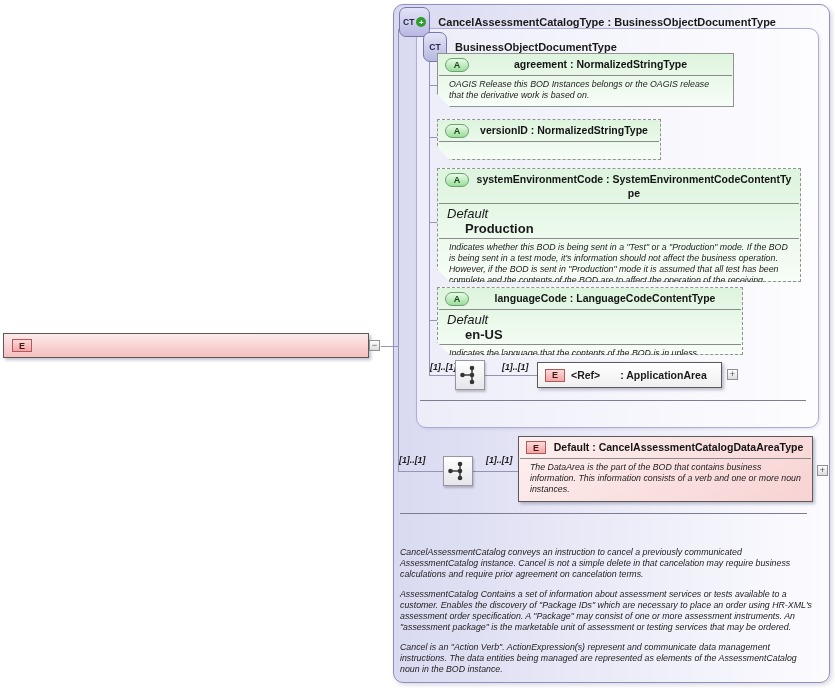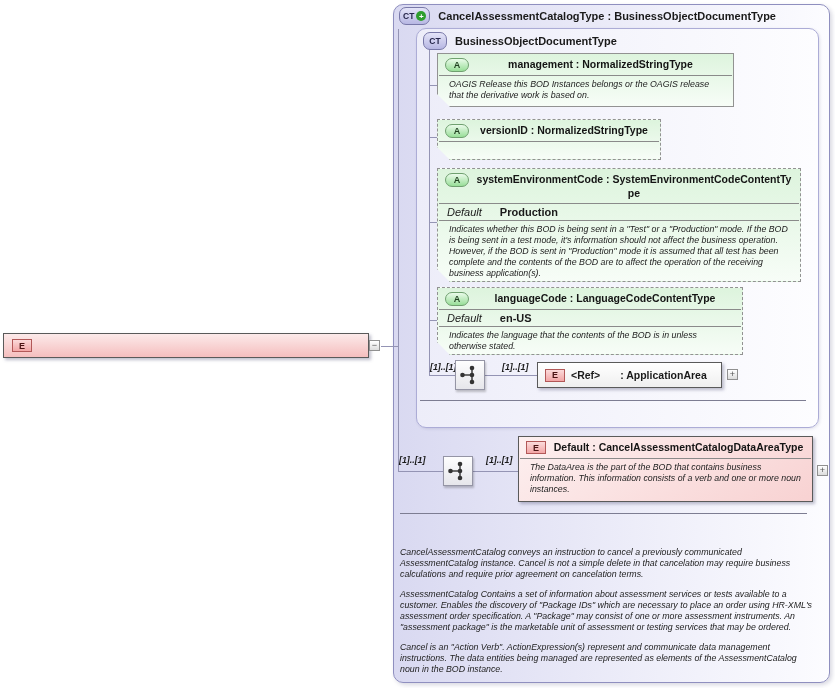--- a/index.html
+++ b/index.html
@@ -21,21 +21,21 @@
   }
   #inner {
     left: 416px; top: 28px; width: 403px; height: 400px;
     background: linear-gradient(90deg, #EDEDF9 0%, #FDFDFF 100%);
     border: 1px solid #ACACD6; box-shadow: 1px 1px 3px rgba(40,40,90,.12);
   }
   .hdr { position: absolute; display: flex; align-items: center; gap: 8px;
          font-weight: bold; font-size: 11px; white-space: nowrap; }
   
   .ct-icon { display: inline-flex; align-items: center; justify-content: center;
-    min-width: 24px; height: 18px; padding: 0 3px; border-radius: 7px;
+    min-width: 24px; height: 30px; padding: 0 3px; border-radius: 7px;
     background: linear-gradient(#E4E4F8, #B7B7E3); border: 1px solid #7878A8;
     color: #26264a; font-size: 8.5px; font-weight: bold; flex: none; }
   .plus-badge { display: inline-flex; align-items: center; justify-content: center;
     width: 10px; height: 10px; border-radius: 50%; background: #2E9E2E;
     color: #fff; font-size: 8px; font-weight: bold; margin-left: 2px; }
   .a-icon { display: inline-flex; align-items: center; justify-content: center;
     width: 24px; height: 14px; border-radius: 7px;
     background: linear-gradient(#EAFBEA, #98DE98); border: 1px solid #6FA06F;
     color: #1f3f1f; font-size: 9px; font-weight: bold; flex: none; }
   .e-icon { display: inline-flex; align-items: center; justify-content: center;
@@ -44,21 +44,21 @@
   
   .attr { position: absolute;
     background: linear-gradient(#DDF4DD, #F7FDF7);
     border: 1px solid #929292;
     clip-path: polygon(0 0, 100% 0, 100% 100%, 13px 100%, 0 calc(100% - 13px)); }
   .attr.dashed { border-style: dashed; }
   .box-title { display: flex; align-items: flex-start; gap: 7px; padding: 4px 8px 3px 7px; }
   .box-title .name { flex: 1; text-align: center; font-weight: bold; font-size: 10.5px;
     line-height: 1.3; word-break: break-all; color: #141414; }
   .sep { height: 1px; background: #8a8a8a; margin: 0 1px; }
-  .defrow { display: flex; align-items: flex-start; padding: 2px 8px 2px 9px; font-size: 11px; }
+  .defrow { display: flex; align-items: flex-start; padding: 2px 8px 2px 9px; font-size: 13px; flex-direction: column; }
   .def-label { font-style: italic; }
   .def-value { font-weight: bold; margin-left: 18px; }
   .annot { font-style: italic; font-size: 8.8px; line-height: 1.25; color: #222;
     padding: 3px 8px 4px 11px; }
   
   .ebox { position: absolute; border: 1px solid #5a5a5a;
     box-shadow: 2px 2px 3px rgba(70,70,110,.35); }
   .pink { background: linear-gradient(150deg, #FDF0F0 0%, #F8D2D2 100%); }
   .whitebox { background: linear-gradient(#FFFFFF, #EFEFEF); }
   #root-elem { left: 3px; top: 333px; width: 366px; height: 25px;
@@ -115,21 +115,21 @@
   </div>
 
   <div class="hdr" style="left:423px; top:32px;">
     <span class="ct-icon">CT</span>
     <span>BusinessObjectDocumentType</span>
   </div>
 
   <div class="attr" style="left:437px; top:53px; width:297px; height:54px;">
     <div class="box-title">
       <span class="a-icon">A</span>
-      <span class="name">management : NormalizedStringType</span>
+      <span class="name">agreement : NormalizedStringType</span>
     </div>
     <div class="sep"></div>
     <div class="annot">OAGIS Release this BOD Instances belongs or the OAGIS release that the derivative work is based on.</div>
   </div>
 
   <div class="attr dashed" style="left:437px; top:119px; width:224px; height:41px;">
     <div class="box-title">
       <span class="a-icon">A</span>
       <span class="name">versionID : NormalizedStringType</span>
     </div>

